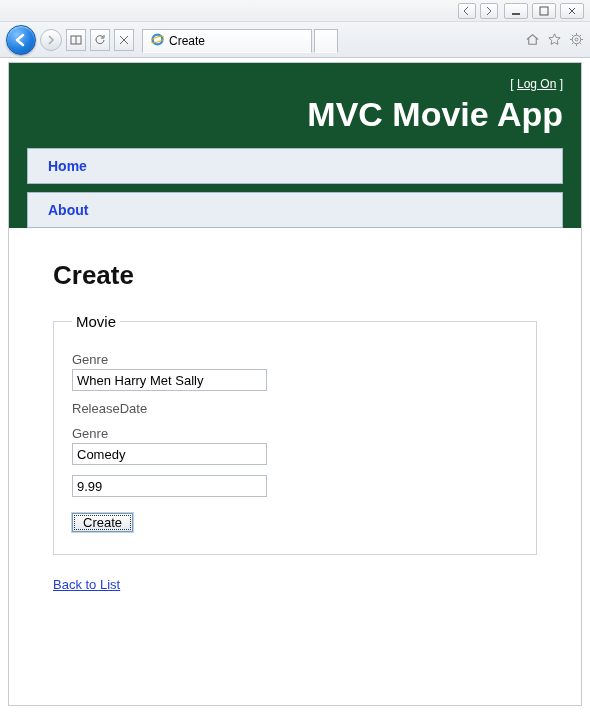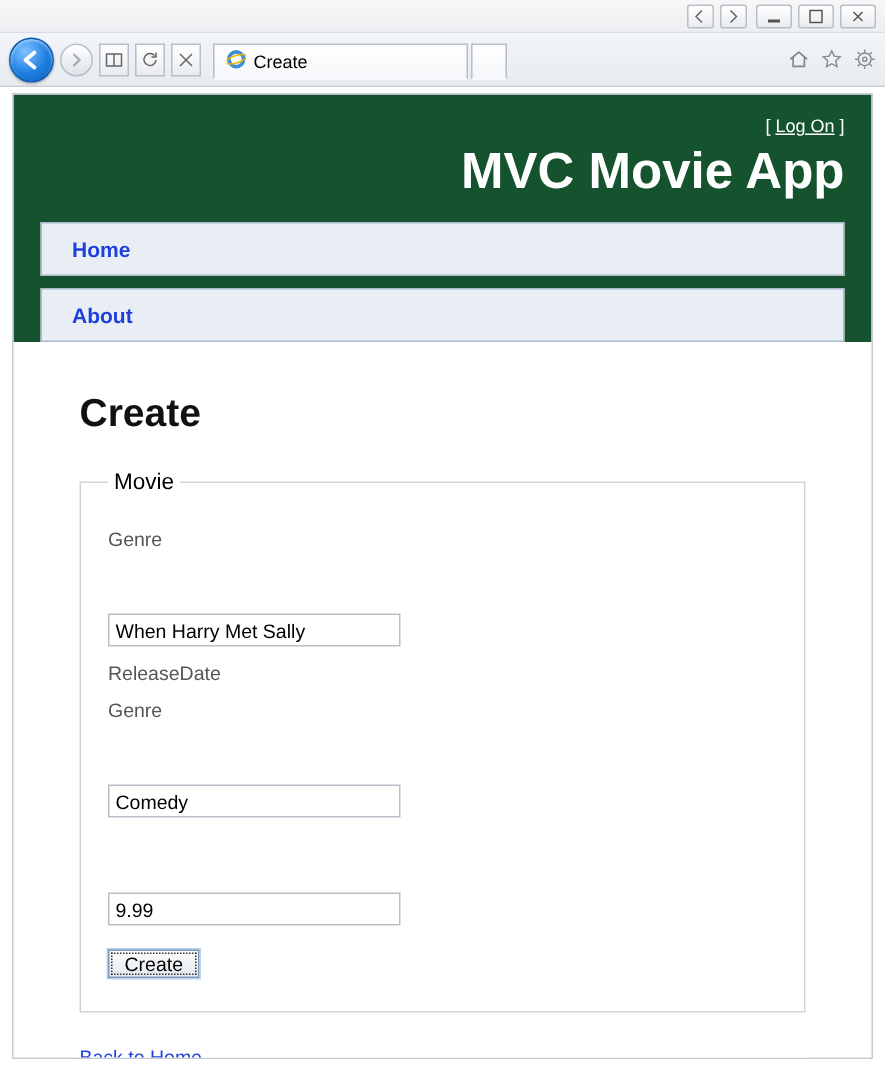--- a/index.html
+++ b/index.html
@@ -187,21 +187,20 @@
     font-size:13px;
     margin-bottom:2px;
   }
   .field input[type=text] {
     width:195px;
     height:22px;
     border:1px solid #b9bfc9;
     font-size:13px;
     padding:1px 4px;
     background:#fff;
-    margin-top:40px;
   }
   .create-btn {
     margin-top:16px;
     padding:1px 10px;
     border:1px solid #7a99b8;
     outline:1px dotted #333;
     outline-offset:-3px;
     background:linear-gradient(#fdfdfd,#e4e9ef);
     font-size:13px;
     box-shadow:0 0 0 1px #bcd3e8;
@@ -342,16 +341,16 @@
           <label>Genre</label>
           <input type="text" value="Comedy" style="">
         </div>
         <div class="field">
           <input type="text" value="9.99" style="">
         </div>
 
         <button class="create-btn">Create</button>
       </fieldset>
 
-      <a href="#" class="back-link">Back to Home</a>
+      <a href="#" class="back-link">Back to List</a>
     </div>
   </div>
 </div>
 
 </body></html>

